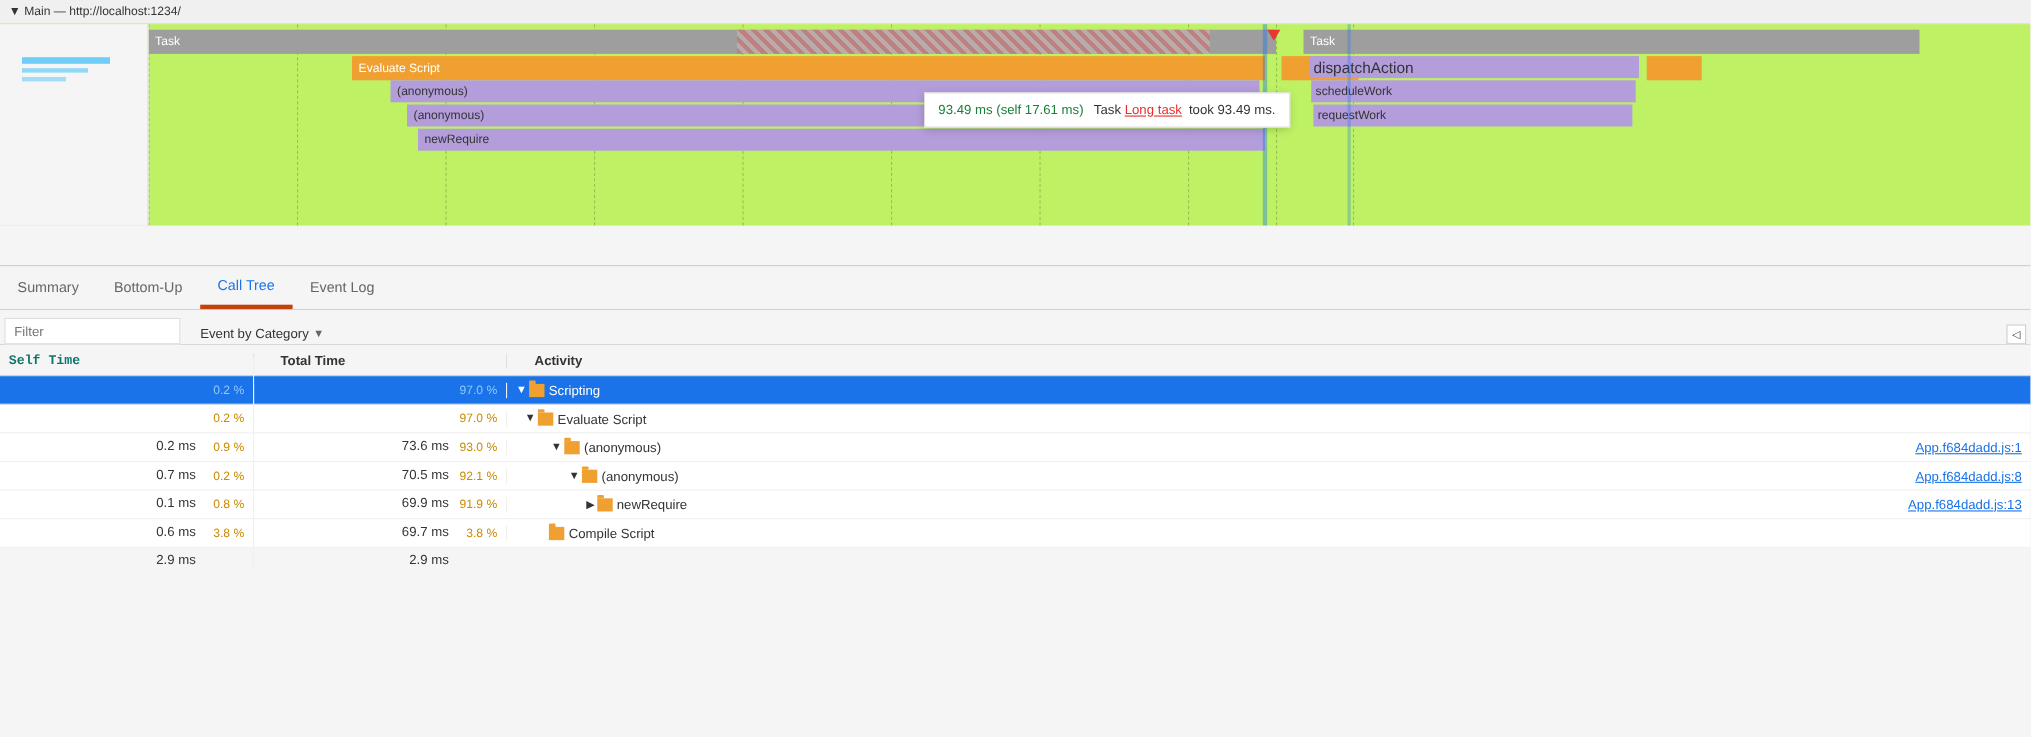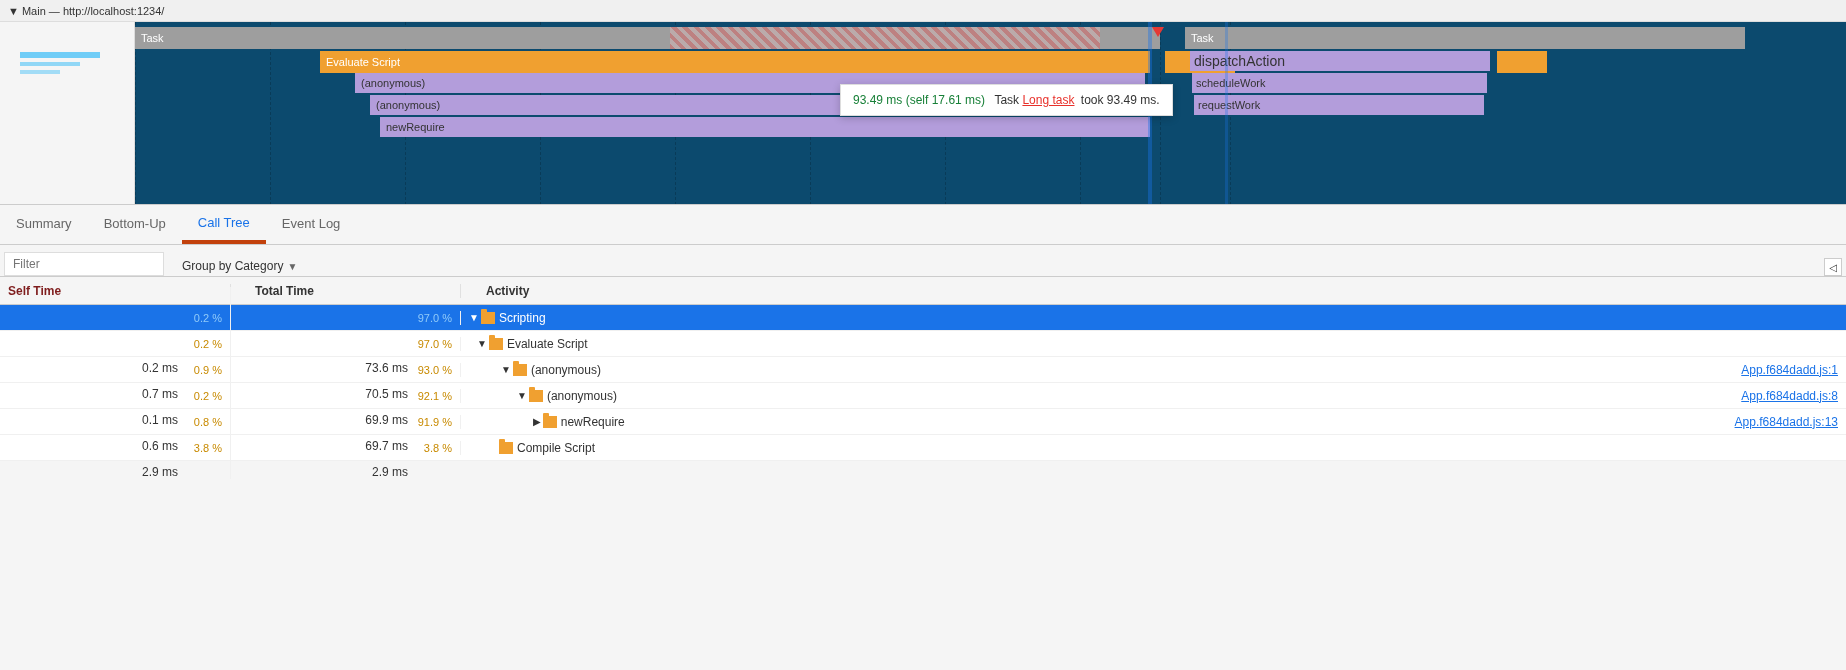--- a/index.html
+++ b/index.html
@@ -1,42 +1,42 @@
 <!DOCTYPE html>
 <html><head>
   <meta charset="utf-8">
   <style>
     * { box-sizing: border-box; margin: 0; padding: 0; }
     body { font-family: -apple-system, 'Segoe UI', Arial, sans-serif; font-size: 12px; background: #f5f5f5; color: #333; overflow: hidden; width: 1846px; height: 670px; }
 
     
     .timeline-area {
       background: #f5f5f5;
-      height: 205px;
+      height: 242px;
       position: relative;
       border-bottom: 1px solid #ccc;
       overflow: hidden;
     }
 
     .main-header {
       background: #f0f0f0;
       padding: 3px 8px;
       font-size: 11px;
       color: #333;
       display: flex;
       align-items: center;
       gap: 4px;
       border-bottom: 1px solid #ddd;
       height: 22px;
     }
 
     .timeline-tracks {
       position: relative;
       height: 183px;
-      background: #0c4a6e;
+      background: #bef264;
       padding-left: 29px;
     }
 
     
     .task-bar {
       position: absolute;
       height: 22px;
       background: #9e9e9e;
       display: flex;
       align-items: center;
@@ -211,21 +211,22 @@
       border-bottom: 1px solid #ccc;
       height: 28px;
       align-items: center;
     }
     .col-self-time {
       width: 230px;
       min-width: 230px;
       padding: 0 8px;
       font-size: 12px;
       font-weight: 600;
-      color: #7f1d1d;
+      color: #0f766e;
+      font-family: Liberation Mono, monospace;
     }
     .col-total-time {
       width: 230px;
       min-width: 230px;
       padding: 0 24px;
       font-size: 12px;
       font-weight: 600;
       color: #333;
       border-left: 1px solid #e0e0e0;
     }
@@ -435,21 +436,21 @@
     <span>Call Tree</span>
   </div>
   <div class="tab">
     <span>Event Log</span>
   </div>
 </div>
 
 <div class="filter-bar">
   <input class="filter-input" type="text" placeholder="Filter" style="">
   <div class="group-by-dropdown">
-    <span>Group by Category</span>
+    <span>Event by Category</span>
     <span class="dropdown-arrow">▼</span>
   </div>
   <div class="collapse-btn">◁</div>
 </div>
 
 <div class="call-tree-table">
 
   <div class="table-header">
     <div class="col-self-time">Self Time</div>
     <div class="col-total-time">Total Time</div>

